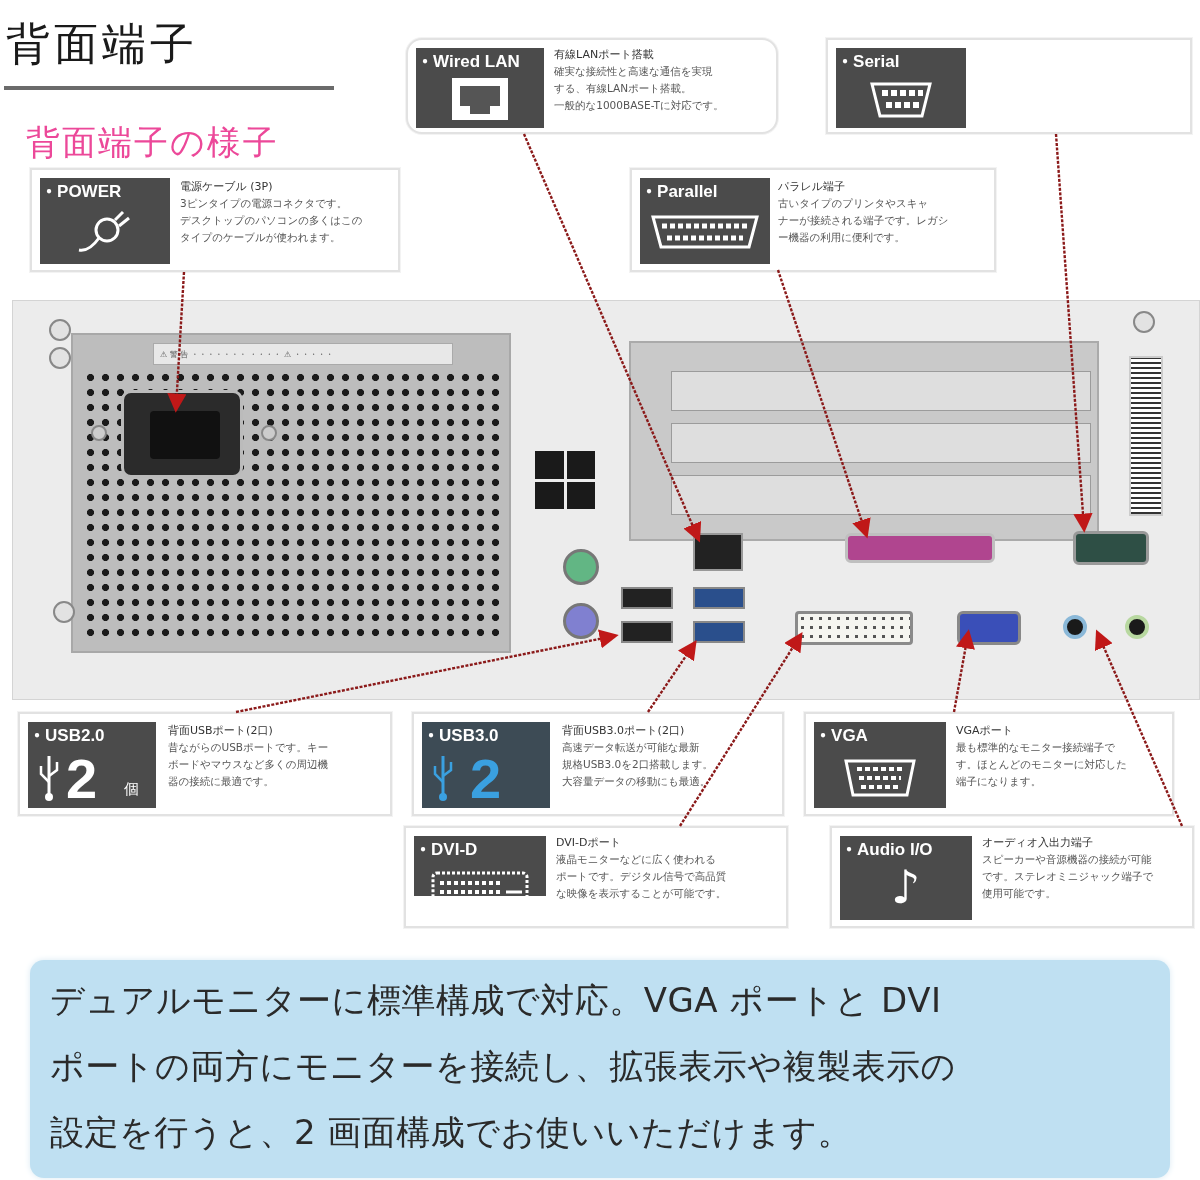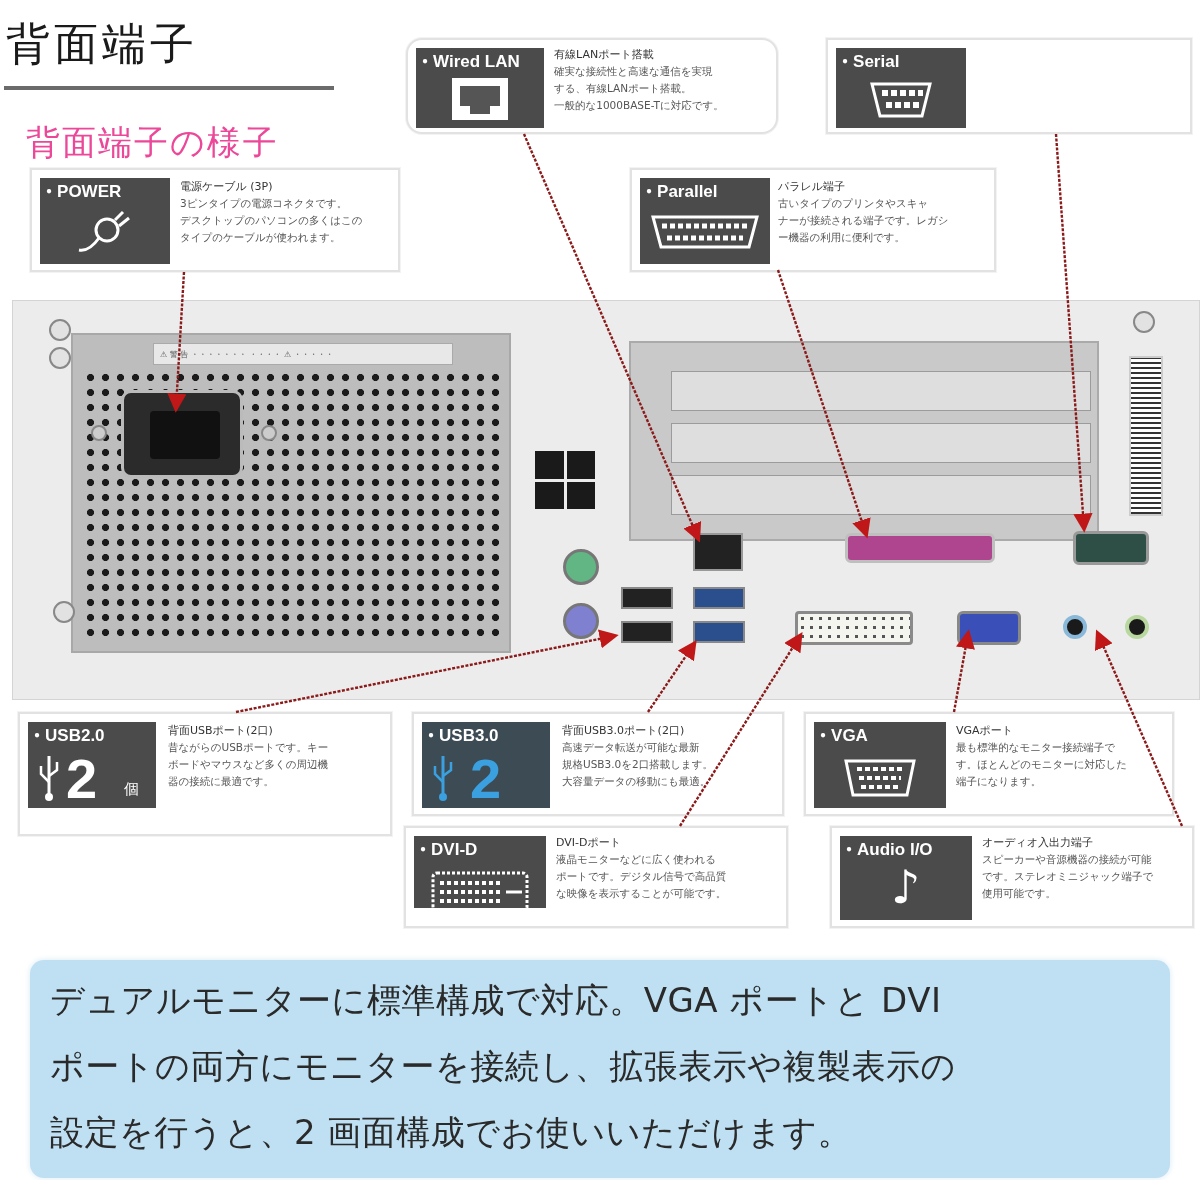--- a/index.html
+++ b/index.html
@@ -171,21 +171,21 @@
     </svg>
   </div>
   <div class="desc" style="left:146px;top:8px;width:214px;">
     <div class="desc-title">パラレル端子</div>
     <div>古いタイプのプリンタやスキャ</div>
     <div>ナーが接続される端子です。レガシ</div>
     <div>ー機器の利用に便利です。</div>
   </div>
 </div>
 
-<div class="card" style="left:18px;top:712px;width:374px;height:124px;">
+<div class="card" style="left:18px;top:712px;width:374px;height:104px;">
   <div class="icon-box" style="width:128px;height:86px;">
     <div class="icon-label">USB2.0</div>
     <svg style="position:absolute;left:10px;top:30px;" width="22" height="50" viewBox="0 0 22 50">
       <line x1="11" y1="4" x2="11" y2="44" stroke="#fff" stroke-width="3"></line>
       <circle cx="11" cy="45" r="4" fill="#fff"></circle>
       <path d="M11 30 L3 22 V14" stroke="#fff" stroke-width="2.5" fill="none"></path>
       <path d="M11 24 L19 18 V10" stroke="#fff" stroke-width="2.5" fill="none"></path>
     </svg>
     <div style="position:absolute;left:38px;top:24px;font-family:'Liberation Sans',sans-serif;font-weight:bold;font-size:56px;color:#fff;">2</div>
     <div style="position:absolute;left:96px;top:58px;font-size:15px;color:#fff;">個</div>
@@ -229,21 +229,21 @@
   </div>
   <div class="desc" style="left:150px;top:8px;width:214px;">
     <div class="desc-title">VGAポート</div>
     <div>最も標準的なモニター接続端子で</div>
     <div>す。ほとんどのモニターに対応した</div>
     <div>端子になります。</div>
   </div>
 </div>
 
 <div class="card" style="left:404px;top:826px;width:384px;height:102px;">
-  <div class="icon-box" style="width:132px;height:72px;padding-left:19px;">
+  <div class="icon-box" style="width:132px;height:60px;padding-left:19px;">
     <div class="icon-label">DVI-D</div>
     <svg class="glyph" style="top:34px;" width="100" height="44" viewBox="0 0 100 44">
       <rect x="3" y="3" width="94" height="38" rx="4" fill="none" stroke="#fff" stroke-width="3" stroke-dasharray="3 2"></rect>
       <line x1="10" y1="13" x2="70" y2="13" stroke="#fff" stroke-width="4" stroke-dasharray="4 3"></line>
       <line x1="10" y1="22" x2="70" y2="22" stroke="#fff" stroke-width="4" stroke-dasharray="4 3"></line>
       <line x1="10" y1="31" x2="70" y2="31" stroke="#fff" stroke-width="4" stroke-dasharray="4 3"></line>
       <line x1="76" y1="22" x2="92" y2="22" stroke="#fff" stroke-width="3"></line>
     </svg>
   </div>
   <div class="desc" style="left:150px;top:6px;width:228px;">

